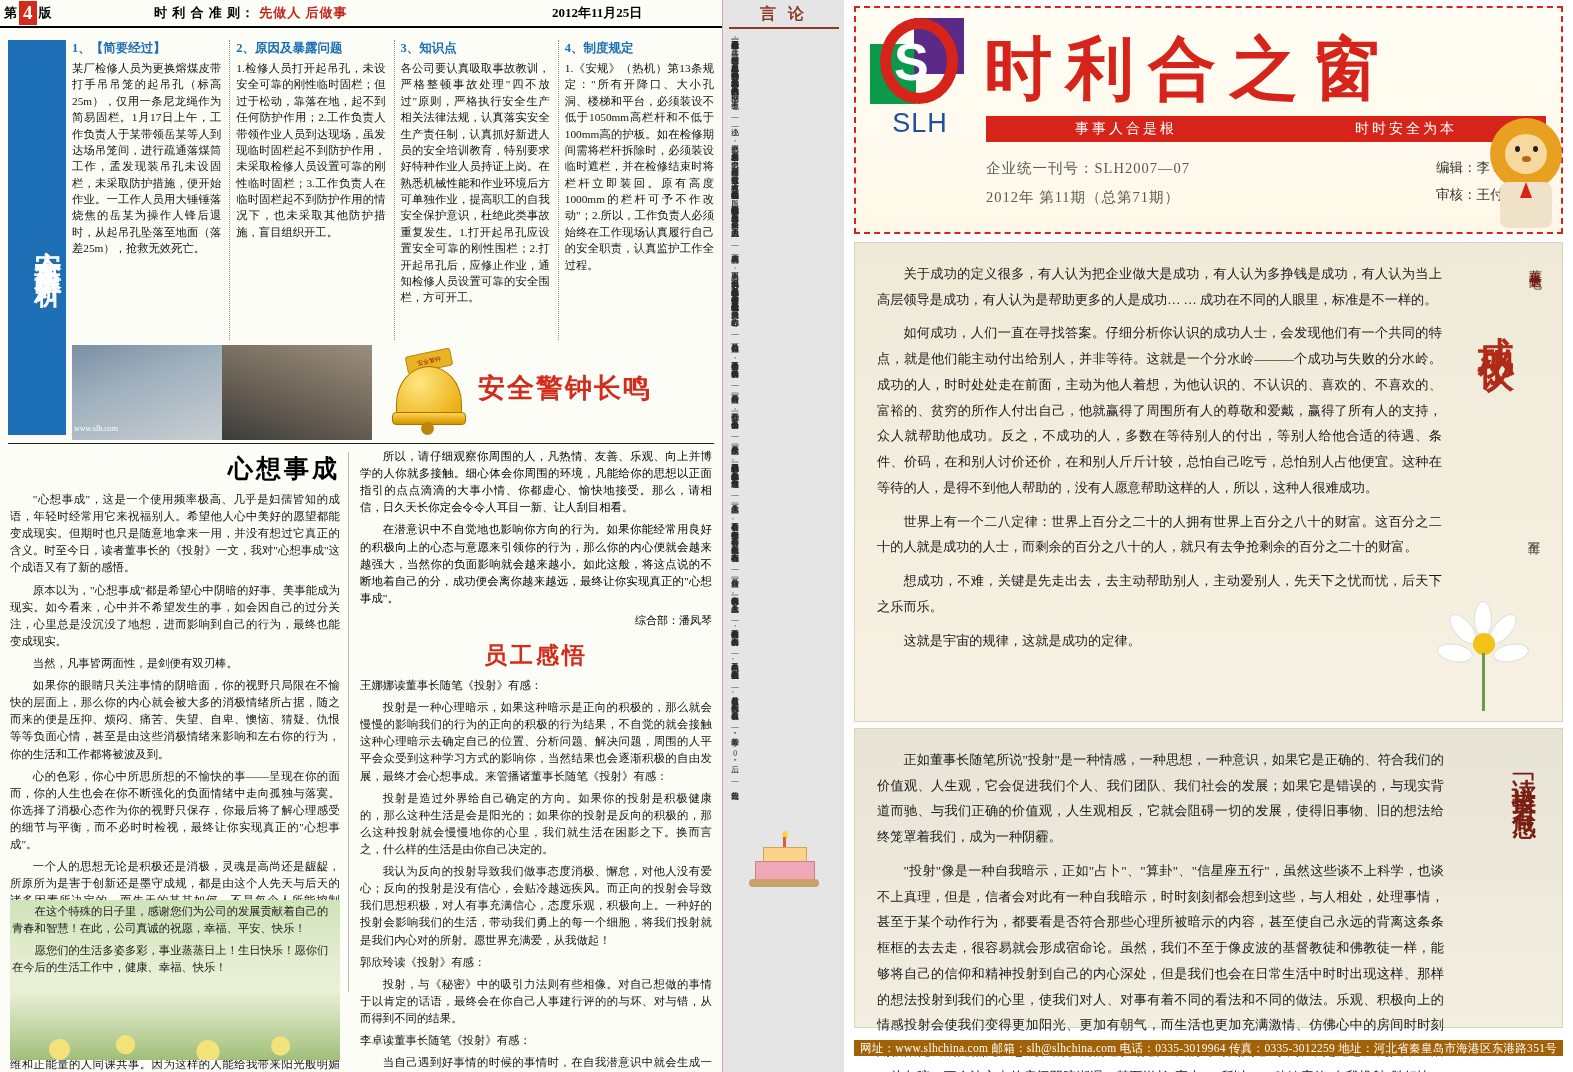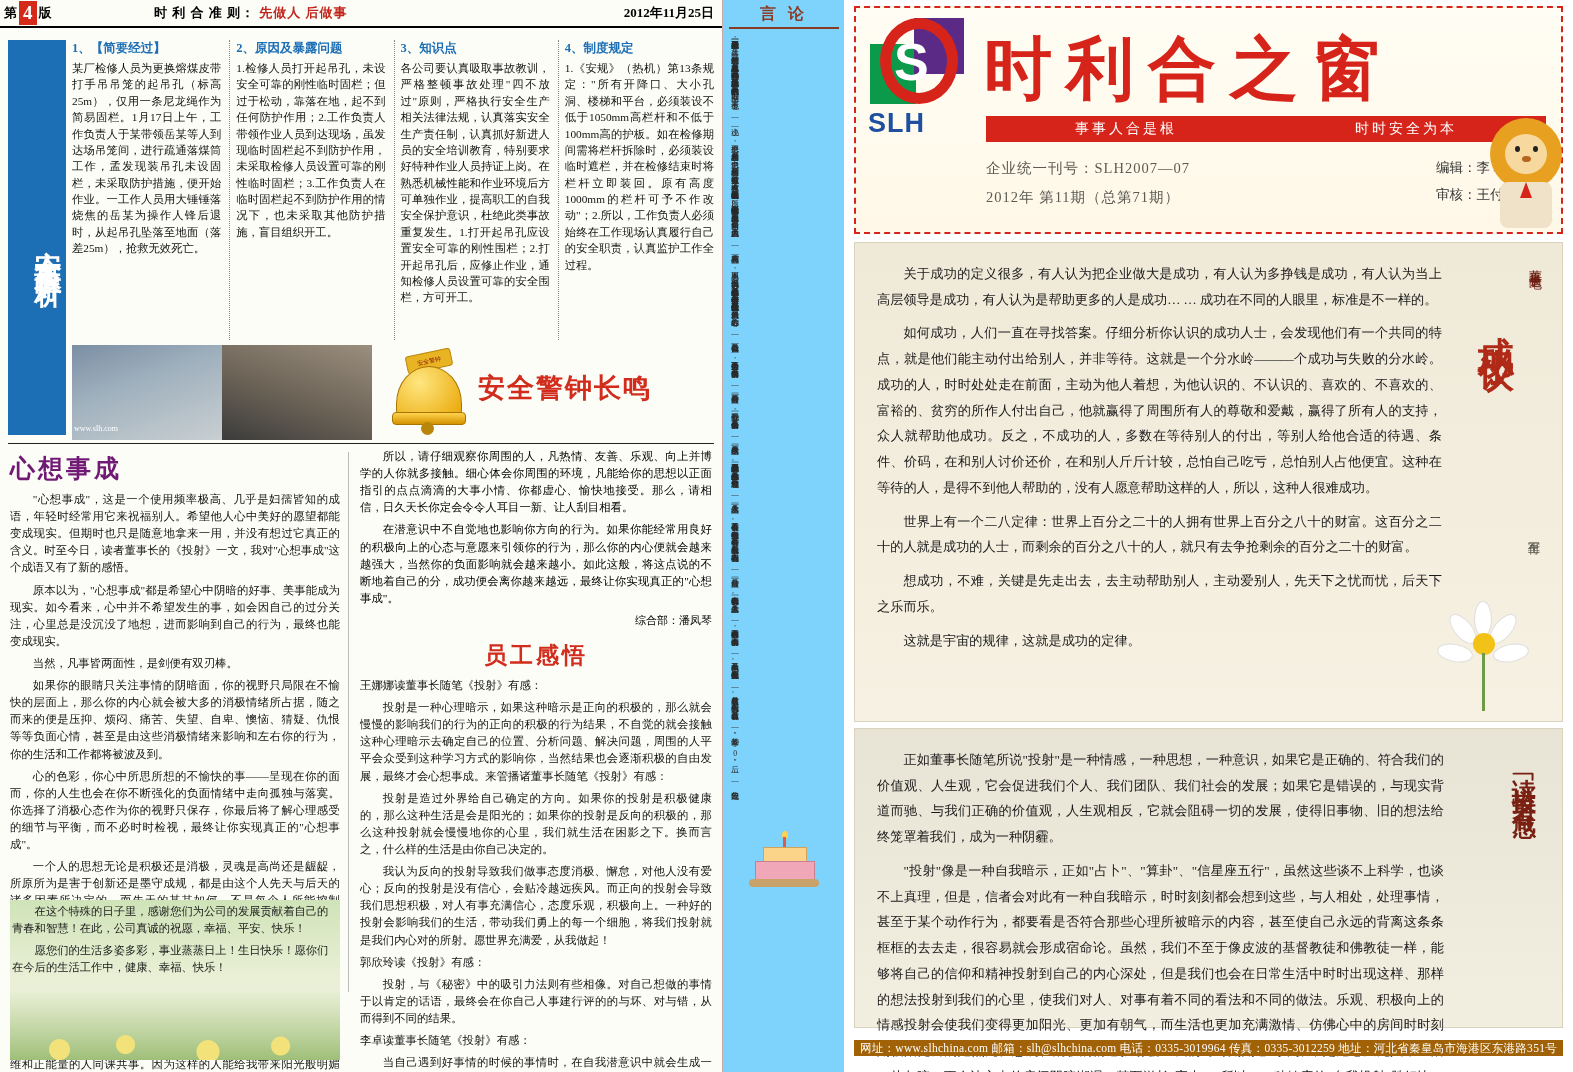--- a/index.html
+++ b/index.html
@@ -7,21 +7,21 @@
   .page{position:relative;width:1573px;height:1072px;}
 
   
   .left-page{position:absolute;left:0;top:0;width:722px;height:1072px;background:#fdfdf8;}
   .lp-header{position:absolute;left:0;top:0;width:722px;height:26px;border-bottom:2px solid #000;display:flex;align-items:center;}
   .lp-h-left{display:flex;align-items:center;gap:2px;padding-left:4px;width:150px;}
   .lp-pagenum{background:#d42a1a;color:#fff;font-weight:bold;font-size:19px;padding:0 4px;line-height:24px;}
   .lp-ban{font-size:13px;font-weight:bold;}
   .lp-h-mid{flex:1;text-align:left;font-size:13px;font-weight:bold;letter-spacing:1px;}
   .lp-h-mid .rule{color:#000;}
-  .lp-h-right{width:170px;text-align:right;padding-right:8px;font-size:13px;font-weight:bold;}
+  .lp-h-right{width:170px;text-align:left;padding-right:0;font-size:13px;font-weight:bold;}
 
   .blue-banner{position:absolute;left:8px;top:40px;width:58px;height:395px;background:#1c6fb5;color:#fff;
     writing-mode:vertical-rl;text-orientation:upright;font-size:27px;font-weight:bold;letter-spacing:6px;
     display:flex;align-items:flex-start;justify-content:center;padding-top:18px;box-sizing:border-box;}
 
   .cols-top{position:absolute;left:72px;top:40px;width:642px;height:300px;display:flex;gap:8px;}
   .col-top{width:153px;}
   .col-head{color:#1c6fb5;font-weight:bold;font-size:12.5px;margin-bottom:3px;}
   .col-body{font-size:11.3px;line-height:1.45;text-align:justify;color:#111;}
   .col-div{border-left:1px dotted #888;}
@@ -41,21 +41,21 @@
      border-radius:50% 50% 12% 12%/70% 70% 18% 18%;border:1px solid #a87400;}
   .bell-lip{position:absolute;left:4px;top:60px;width:72px;height:11px;background:linear-gradient(#ffd34d,#d49200);border-radius:4px;border:1px solid #a87400;}
   .bell-clap{position:absolute;left:33px;top:70px;width:13px;height:13px;background:#b8860b;border-radius:50%;}
 
   .alarm-title{position:absolute;left:478px;top:370px;font-size:27px;font-weight:bold;color:#d12c1c;letter-spacing:2px;
      font-family:"Liberation Sans",sans-serif;}
 
   .mid-rule{position:absolute;left:8px;top:443px;width:706px;border-top:1px solid #222;}
 
   .art-xinxiang{position:absolute;left:10px;top:452px;width:330px;}
-  .art-title{text-align:left;font-size:25px;font-weight:bold;letter-spacing:3px;color:#701a75;margin-bottom:6px;}
+  .art-title{text-align:right;font-size:25px;font-weight:bold;letter-spacing:3px;color:#000000;margin-bottom:6px;}
   .art-body{font-size:11.4px;line-height:1.5;text-align:justify;color:#111;}
   .art-body p{margin:0 0 5px 0;text-indent:2em;}
 
   .vr1{position:absolute;left:348px;top:452px;height:540px;border-left:1px solid #bbb;}
 
   .art-suoyi{position:absolute;left:360px;top:448px;width:352px;font-size:11.4px;line-height:1.5;text-align:justify;}
   .art-suoyi p{margin:0 0 5px 0;text-indent:2em;}
   .signed{text-align:right;font-size:11px;margin-top:4px;}
 
   .art-ganwu{position:absolute;left:360px;top:640px;width:352px;}
@@ -66,21 +66,21 @@
   .photostrip .flowers{position:absolute;left:0;bottom:0;width:330px;height:70px;
      background:radial-gradient(circle at 15% 85%,#f3e27a 0 10px,transparent 11px),
                 radial-gradient(circle at 35% 78%,#f3e27a 0 9px,transparent 10px),
                 radial-gradient(circle at 60% 88%,#f3e27a 0 11px,transparent 12px),
                 radial-gradient(circle at 82% 80%,#f3e27a 0 9px,transparent 10px),
                 linear-gradient(transparent,#9fbf78);}
   .overlay-text{position:absolute;left:12px;top:903px;width:326px;font-size:11.3px;line-height:1.5;color:#1a1a1a;}
   .overlay-text p{margin:0 0 5px 0;text-indent:2em;}
 
   
-  .mid-col{position:absolute;left:722px;top:0;width:122px;height:1072px;background:#7dd3fc;border-left:1px solid #caa;}
+  .mid-col{position:absolute;left:722px;top:0;width:122px;height:1072px;background:#e5e5e5;border-left:1px solid #caa;}
   .yanlun{margin:4px 6px 0 6px;text-align:center;}
   .yanlun-title{font-size:16px;font-weight:bold;letter-spacing:4px;border-bottom:2px solid #8a3b24;padding-bottom:2px;color:#8a3b24;}
   .mid-text{margin:6px 6px;font-size:7.6px;line-height:1.4;color:#2a2a2a;
     writing-mode:vertical-rl;text-orientation:upright;height:780px;text-align:justify;}
   .cake{position:absolute;left:26px;top:835px;width:70px;height:56px;}
   .cake-plate{position:absolute;left:0;top:44px;width:70px;height:8px;background:#c9a26a;border-radius:4px;}
   .cake-l1{position:absolute;left:6px;top:26px;width:58px;height:20px;background:#f0a8b8;border:1px solid #cd7d90;}
   .cake-l2{position:absolute;left:14px;top:12px;width:42px;height:16px;background:#fbd48a;border:1px solid #d3a35a;}
   .cake-candle{position:absolute;left:34px;top:2px;width:3px;height:12px;background:#e05a4a;}
   .cake-flame{position:absolute;left:33px;top:-4px;width:6px;height:8px;background:#ffd24d;border-radius:50%;}
@@ -93,21 +93,21 @@
   
   .right-page{position:absolute;left:844px;top:0;width:729px;height:1072px;background:#fff;}
   .masthead{position:absolute;left:10px;top:6px;width:709px;height:228px;border:2px dashed #d6241a;box-sizing:border-box;
      background:linear-gradient(#fffdf4,#fff8e8);}
   .logo{position:absolute;left:10px;top:10px;width:110px;height:118px;}
   .logo-sq{position:absolute;left:4px;top:0;width:96px;height:88px;}
   .logo-green{position:absolute;left:0;top:26px;width:46px;height:60px;background:#0a9a4a;}
   .logo-purple{position:absolute;left:44px;top:0;width:50px;height:56px;background:#5b2a86;}
   .logo-red{position:absolute;left:10px;top:0;width:78px;height:86px;border:11px solid #d6241a;border-radius:50%;box-sizing:border-box;}
   .logo-s{position:absolute;left:24px;top:14px;font-size:52px;font-weight:bold;color:#fff;font-family:"Liberation Sans",sans-serif;}
-  .logo-text{position:absolute;left:2px;top:90px;width:104px;font-size:27px;font-weight:bold;color:#1f4fa0;
+  .logo-text{position:absolute;left:2px;top:90px;width:104px;text-align:center;font-size:27px;font-weight:normal;color:#1f4fa0;
      font-family:"Liberation Sans",sans-serif;letter-spacing:1px;}
   .paper-title{position:absolute;left:128px;top:16px;width:520px;height:86px;font-size:68px;font-weight:bold;color:#d6241a;
      letter-spacing:14px;font-family:"Liberation Serif",serif;white-space:nowrap;}
   .slogan-bar{position:absolute;left:130px;top:108px;width:560px;height:26px;background:#d6241a;color:#fff;
      display:flex;align-items:center;justify-content:space-around;font-size:14px;letter-spacing:3px;}
   .mast-info{position:absolute;left:130px;top:146px;width:450px;font-size:14.5px;line-height:2;color:#5a5a52;letter-spacing:1px;}
   .mast-right{position:absolute;left:580px;top:146px;width:130px;font-size:13.5px;line-height:2;color:#333;}
   .lion{position:absolute;left:630px;top:100px;width:80px;height:124px;}
   .lion-mane{position:absolute;left:4px;top:10px;width:72px;height:72px;background:#e8a020;border-radius:50%;}
   .lion-face{position:absolute;left:19px;top:26px;width:42px;height:40px;background:#f7d9a0;border-radius:50%;}

